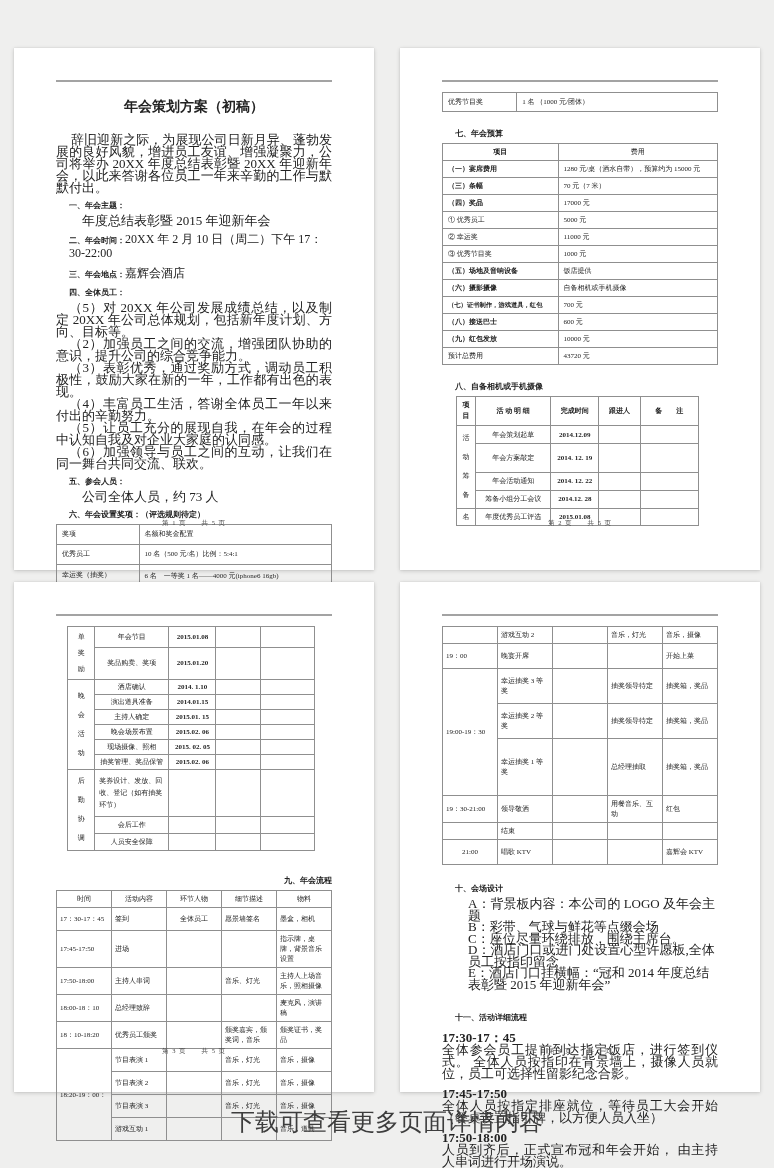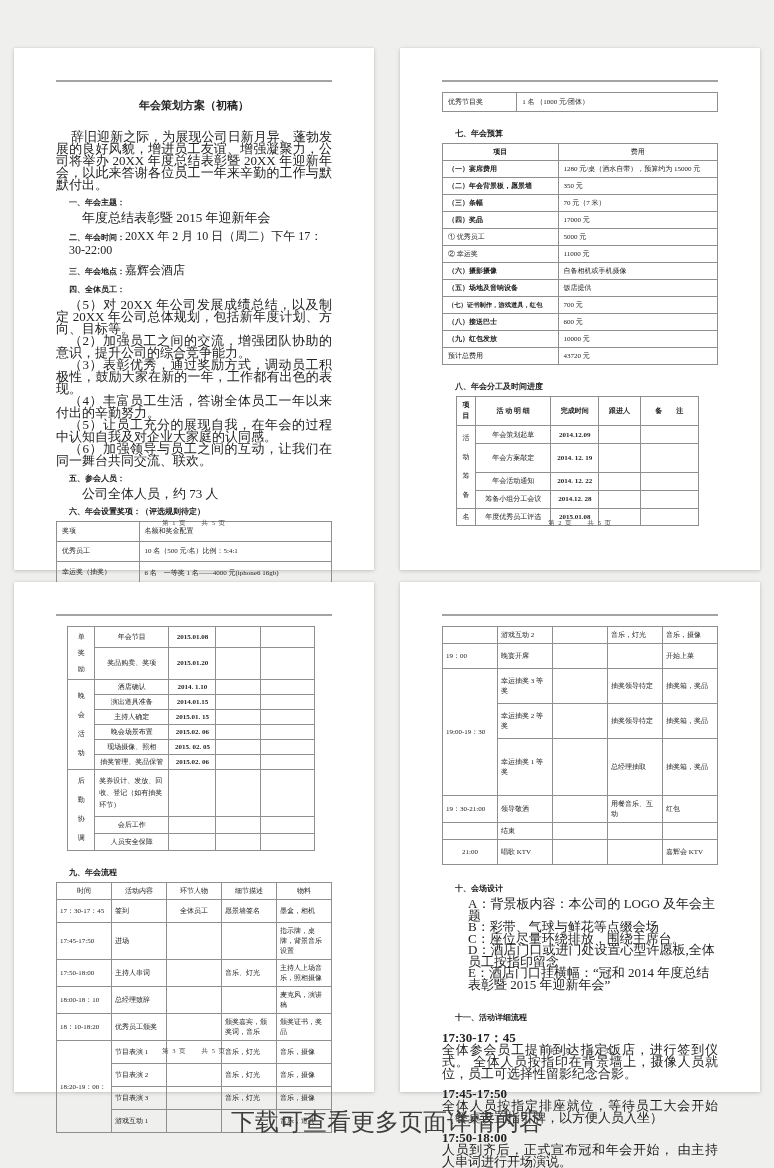--- a/index.html
+++ b/index.html
@@ -13,21 +13,21 @@
     position:absolute;width:360px;background:#fff;
     box-shadow:0 1px 4px rgba(0,0,0,.18), 0 0 1px rgba(0,0,0,.12);
     box-sizing:border-box;
   }
   #p1{left:14px;top:48px;height:522px;}
   #p2{left:400px;top:48px;height:522px;}
   #p3{left:14px;top:582px;height:510px;}
   #p4{left:400px;top:582px;height:510px;}
   .inner{padding:32px 42px 0 42px;position:relative;height:100%;box-sizing:border-box;}
   .rule{height:2px;background:#a3a3a3;}
-  .doc-title{text-align:center;font-weight:bold;font-size:11px;margin:16px 0 18px;}
+  .doc-title{text-align:center;font-weight:bold;font-size:14px;margin:16px 0 18px;}
   p{margin:0;font-size:13px;line-height:12px;}
   .intro{text-indent:15px;text-align:justify;margin-bottom:3px;}
   .hd{font-weight:bold;font-size:8px;line-height:12px;margin:6px 0 3px;padding-left:13px;}
   .hd .nrm{font-weight:normal;font-size:12px;}
   .bd{padding-left:26px;}
   .it{text-indent:13px;text-align:justify;}
   .itA{padding-left:26px;line-height:11.5px;}
   table{border-collapse:collapse;width:100%;font-size:7px;color:#222;table-layout:fixed;}
   td{border:1px solid #8f8f8f;padding:2px 4px;line-height:10px;vertical-align:middle;word-break:break-all;}
   .b{font-weight:bold;}
@@ -133,67 +133,67 @@
       <tbody>
           <tr>
             <td class="c b">项目</td>
             <td class="c">费用</td>
           </tr>
       <tr>
             <td class="b">（一）宴席费用</td>
             <td>1280 元/桌（酒水自带），预算约为 15000 元</td>
           </tr>
       <tr>
-            <td class="b">（二）年会背景板，愿景墙</td>
-            <td>350 元</td>
-          </tr>
-      <tr>
             <td class="b">（三）条幅</td>
             <td>70 元（7 米）</td>
           </tr>
       <tr>
             <td class="b">（四）奖品</td>
             <td>17000 元</td>
           </tr>
       <tr>
             <td>① 优秀员工</td>
             <td>5000 元</td>
           </tr>
       <tr>
             <td>② 幸运奖</td>
             <td>11000 元</td>
           </tr>
       <tr>
+            <td>③ 优秀节目奖</td>
+            <td>1000 元</td>
+          </tr>
+      <tr>
+            <td class="b">（五）场地及音响设备</td>
+            <td>饭店提供</td>
+          </tr>
+      <tr>
             <td class="b">（六）摄影摄像</td>
             <td>自备相机或手机摄像</td>
           </tr>
       <tr>
-            <td class="b">（五）场地及音响设备</td>
-            <td>饭店提供</td>
-          </tr>
-      <tr>
             <td class="b" style="font-size:6.3px;">（七）证书制作，游戏道具，红包</td>
             <td>700 元</td>
           </tr>
       <tr>
             <td class="b">（八）接送巴士</td>
             <td>600 元</td>
           </tr>
       <tr>
             <td class="b">（九）红包发放</td>
             <td>10000 元</td>
           </tr>
       <tr>
             <td>预计总费用</td>
             <td>43720 元</td>
           </tr>
     </tbody>
       </table>
 
-    <p class="hd" style="margin-top:16px;">八、年会分工及时间进度</p>
+    <p class="hd" style="margin-top:16px;">八、自备相机或手机摄像</p>
     <table class="sched">
       <colgroup>
           <col style="width:8%">
           <col style="width:31%">
           <col style="width:20%">
           <col style="width:17%">
           <col style="width:24%">
         </colgroup>
       <tbody>
           <tr>
@@ -330,21 +330,21 @@
       </tr>
       <tr>
         <td class="c">人员安全保障</td>
         <td></td>
             <td></td>
             <td></td>
       </tr>
     </tbody>
       </table>
 
-    <p class="hd" style="margin-top:16px;">九、年会流程</p>
+    <p class="hd" style="margin-top:24px;text-align:right;">九、年会流程</p>
     <table class="flow">
       <colgroup>
           <col style="width:20%">
           <col style="width:20%">
           <col style="width:20%">
           <col style="width:20%">
           <col style="width:20%">
         </colgroup>
       <tbody>
           <tr>

